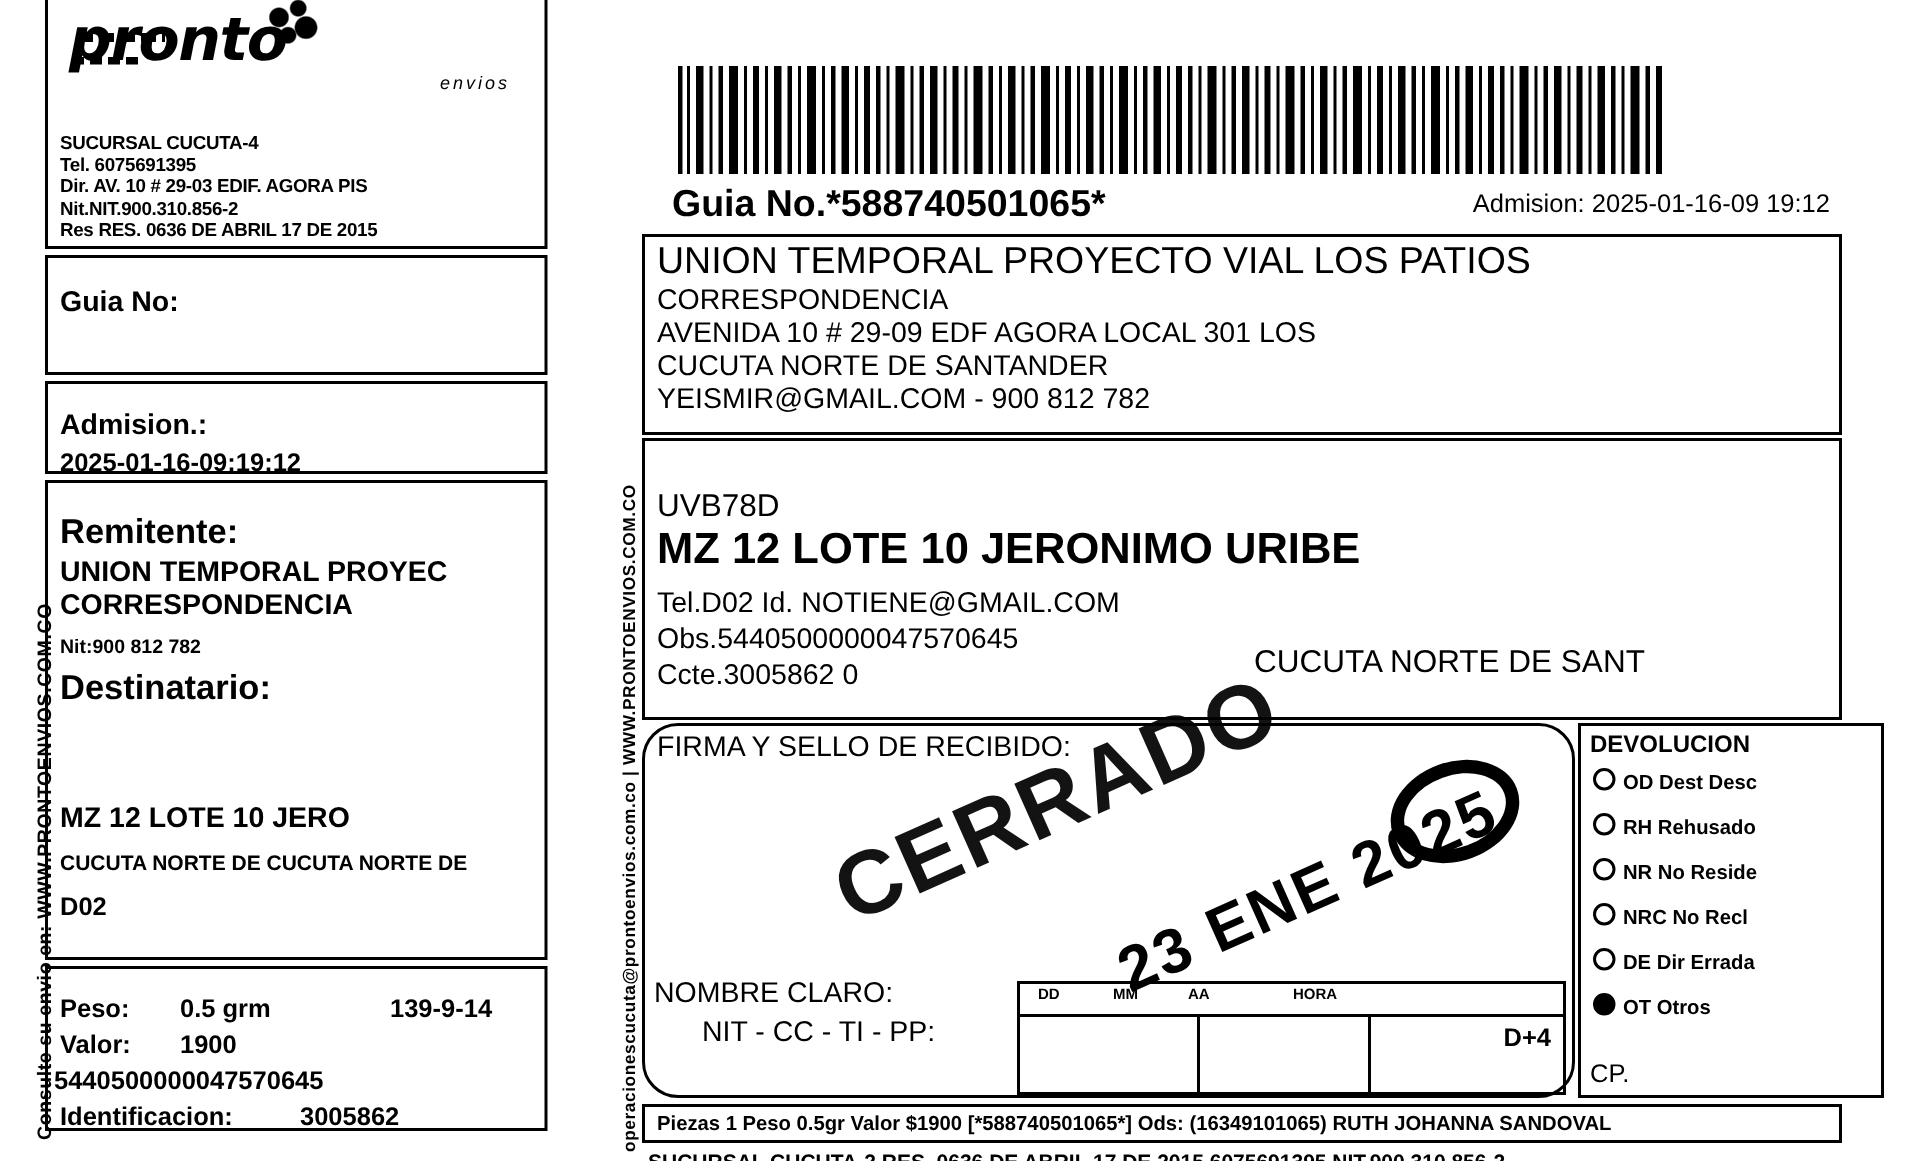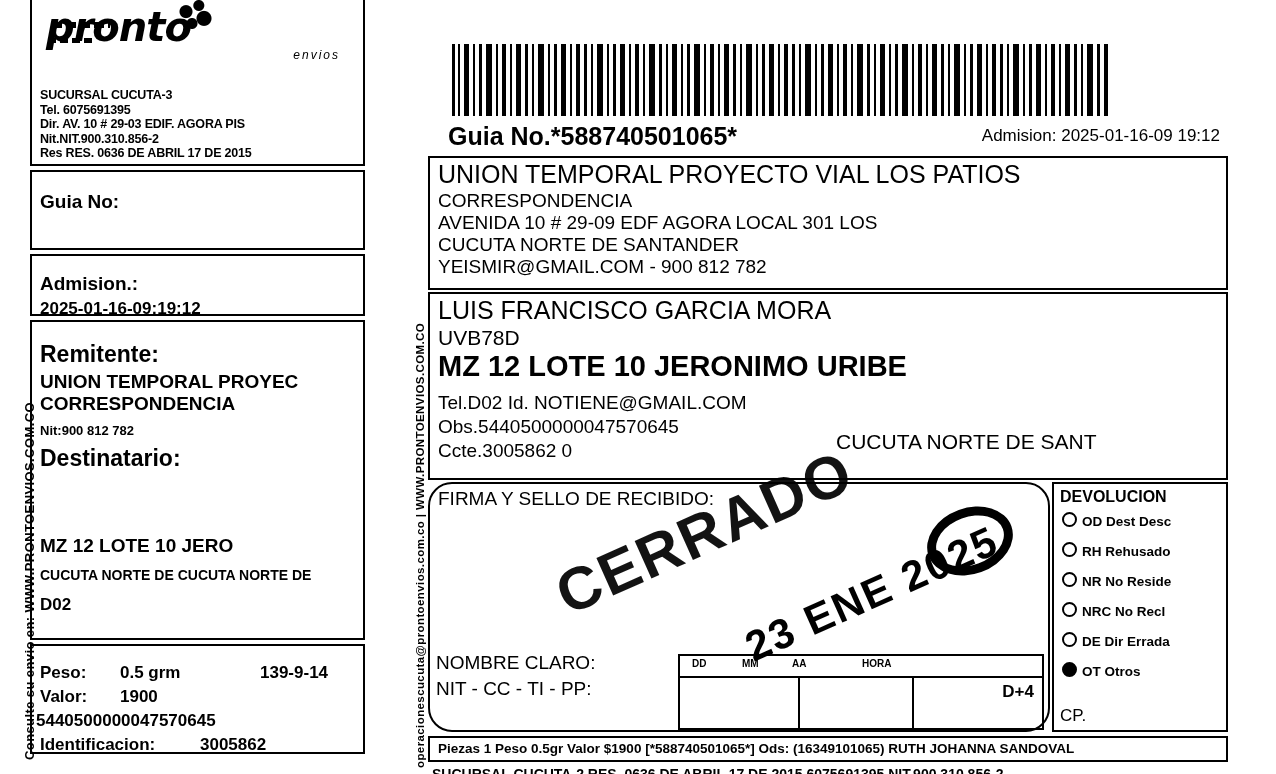--- a/index.html
+++ b/index.html
@@ -141,21 +141,21 @@
 
   .rbox {
     position: absolute;
     border: 2px solid #000;
     box-sizing: border-box;
     background: transparent;
   }
   #remit-box { left: 0px; top: 126px; width: 800px; height: 134px; }
   #dest-box  { left: 0px; top: 262px; width: 800px; height: 188px; }
   #firma-box { left: 0px; top: 452px; width: 622px; height: 250px; border-radius: 24px; }
-  #devol-box { left: 624px; top: 452px; width: 176px; height: 250px; padding-left: 48px; }
+  #devol-box { left: 624px; top: 452px; width: 204px; height: 250px; padding-left: 48px; }
 
   .rl { position: absolute; left: 8px; white-space: nowrap; }
   .f25 { font-size: 25px; }
   .f21 { font-size: 21px; }
   .f19 { font-size: 19px; }
   .f17 { font-size: 17px; }
 
   
   #nombre-claro-block { position: absolute; left: 6px; top: 168px; }
   #fecha-box {
@@ -247,21 +247,21 @@
 
     <div class="stub-cell" id="stub-logo-cell">
       <div class="logo-wrap">
         <div class="logo-dash"></div>
         <div class="logo-dash2"></div>
         <div class="logo-blob"></div>
         <div class="logo-text">pronto</div>
         <div class="logo-sub">envios</div>
       </div>
       <div class="stub-addr stub-small">
-        <div>SUCURSAL CUCUTA-3</div>
+        <div>SUCURSAL CUCUTA-4</div>
         <div>Tel. 6075691395</div>
         <div>Dir. AV. 10 # 29-03 EDIF. AGORA PIS</div>
         <div>Nit.NIT.900.310.856-2</div>
         <div>Res RES. 0636 DE ABRIL 17 DE 2015</div>
       </div>
     </div>
 
     <div class="stub-cell" id="stub-guia-cell">
       <div class="t lbl-md" style="left:8px; top:4px;">Guia No:</div>
     </div>
@@ -403,36 +403,35 @@
 
     <div class="rbox" id="remit-box">
       <div class="rl f25" style="top:2px;">UNION TEMPORAL PROYECTO VIAL LOS PATIOS</div>
       <div class="rl f19" style="top:32px;">CORRESPONDENCIA</div>
       <div class="rl f19" style="top:54px;">AVENIDA 10 # 29-09 EDF AGORA LOCAL 301 LOS</div>
       <div class="rl f19" style="top:76px;">CUCUTA NORTE DE SANTANDER</div>
       <div class="rl f19" style="top:98px;">YEISMIR@GMAIL.COM - 900 812 782</div>
     </div>
 
     <div class="rbox" id="dest-box">
-      <div class="rl f25" style="top:2px;">LUIS FRANCISCO GARCIA MORA</div>
       <div class="rl f21" style="top:32px;">UVB78D</div>
       <div class="rl" style="top:56px; font-size:29px; font-weight:bold;">MZ 12 LOTE 10 JERONIMO URIBE</div>
       <div class="rl f19" style="top:98px;">Tel.D02 Id. NOTIENE@GMAIL.COM</div>
       <div class="rl f19" style="top:122px;">Obs.5440500000047570645</div>
       <div class="rl f19" style="top:146px;">Ccte.3005862 0</div>
     </div>
 
     <div id="ciudad-dest">CUCUTA NORTE DE SANT</div>
 
     <div class="rbox" id="firma-box">
       <div class="rl f19" style="top:4px;">FIRMA Y SELLO DE RECIBIDO:</div>
 
       <div id="nombre-claro-block">
         <div class="f19">NOMBRE CLARO:</div>
-        <div class="f19" style="margin-top:4px;">NIT - CC - TI -  PP:</div>
+        <div class="f19" style="margin-top:4px;margin-left:32px;">NIT - CC - TI -  PP:</div>
       </div>
 
 
       <div id="dmy-box">
         <div class="dmy-hdr" style="left:12px;">DD</div>
         <div class="dmy-hdr" style="left:62px;">MM</div>
         <div class="dmy-hdr" style="left:112px;">AA</div>
         <div class="dmy-hdr" style="left:182px;">HORA</div>
         <div class="dmy-sep" style="left:118px;"></div>
         <div class="dmy-sep" style="left:232px;"></div>

